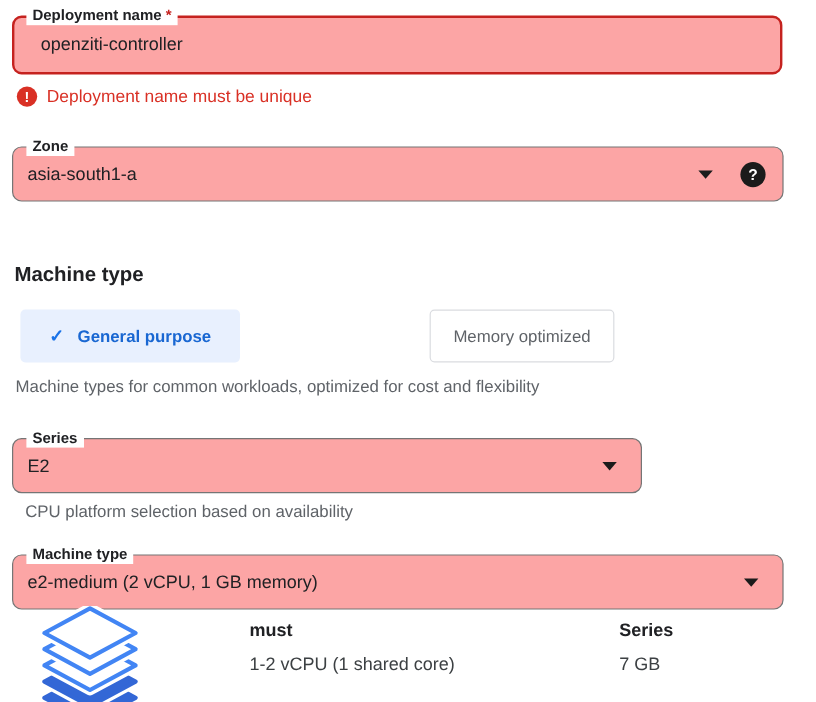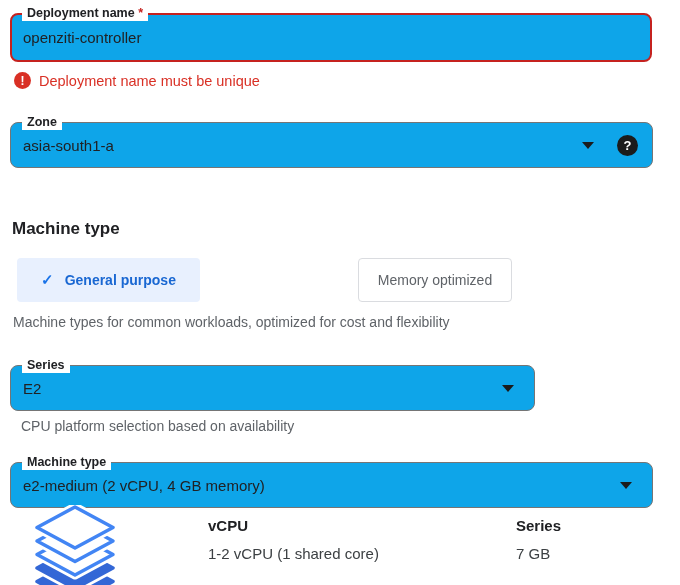--- a/index.html
+++ b/index.html
@@ -10,21 +10,21 @@
     height: 585px;
     background: #fff;
     overflow: hidden;
     font-family: "Liberation Sans", sans-serif;
     color: #202124;
   }
 
   
   .ofield {
     position: absolute;
-    background: #0ea5e9;
+    background: #fca5a5;
     border: 1px solid #757575;
     border-radius: 8px;
     display: flex;
     align-items: center;
   }
   .ofield .flabel {
     position: absolute;
     top: -9px;
     left: 11px;
     background: #fff;
@@ -164,21 +164,21 @@
 </head>
 <body>
 
 <div class="page">
 
   <div class="ofield error" style="left:10px; top:13px; width:642px; height:49px;">
     <span class="flabel">
       <span>Deployment name</span>
       <span class="asterisk">*</span>
     </span>
-    <span class="fvalue" style="padding-left:11px;">openziti-controller</span>
+    <span class="fvalue" style="padding-left:22px;">openziti-controller</span>
   </div>
 
   <div class="error-row">
     <span class="error-badge">!</span>
     <span class="error-text">Deployment name must be unique</span>
   </div>
 
   <div class="ofield" style="left:10px; top:122px; width:643px; height:46px;text-align:center;">
     <span class="flabel">Zone</span>
     <span class="fvalue">asia-south1-a</span>
@@ -201,21 +201,21 @@
   <div class="ofield" style="left:10px; top:365px; width:525px; height:46px;">
     <span class="flabel">Series</span>
     <span class="fvalue">E2</span>
     <span class="caret" style="right:20px; top:19px;"></span>
   </div>
 
   <div class="desc-text" style="left:21px; top:418px;">CPU platform selection based on availability</div>
 
   <div class="ofield" style="left:10px; top:462px; width:643px; height:46px;">
     <span class="flabel">Machine type</span>
-    <span class="fvalue">e2-medium (2 vCPU, 4 GB memory)</span>
+    <span class="fvalue">e2-medium (2 vCPU, 1 GB memory)</span>
     <span class="caret" style="right:20px; top:19px;"></span>
   </div>
 
   <div class="layers-wrap">
     <svg width="86" height="100" viewBox="0 0 86 100" xmlns="http://www.w3.org/2000/svg">
 
       <g transform="translate(0,54)">
         <path d="M43 2 L81 22.5 L43 43 L5 22.5 Z" fill="#fff" stroke="#fff" stroke-width="9" stroke-linejoin="round"></path>
         <path d="M43 2 L81 22.5 L43 43 L5 22.5 Z" fill="#3367d6" stroke="#3367d6" stroke-width="3.5" stroke-linejoin="round"></path>
       </g>
@@ -231,18 +231,18 @@
         <path d="M43 2 L81 22.5 L43 43 L5 22.5 Z" fill="#fff" stroke="#fff" stroke-width="9" stroke-linejoin="round"></path>
         <path d="M43 2 L81 22.5 L43 43 L5 22.5 Z" fill="#fff" stroke="#4285f4" stroke-width="3.5" stroke-linejoin="round"></path>
       </g>
       <g transform="translate(0,0)">
         <path d="M43 2 L81 22.5 L43 43 L5 22.5 Z" fill="#fff" stroke="#fff" stroke-width="9" stroke-linejoin="round"></path>
         <path d="M43 2 L81 22.5 L43 43 L5 22.5 Z" fill="#fff" stroke="#4285f4" stroke-width="3.5" stroke-linejoin="round"></path>
       </g>
     </svg>
   </div>
 
-  <div class="spec-header" style="left:208px;">vCPU</div>
+  <div class="spec-header" style="left:208px;">must</div>
   <div class="spec-value" style="left:208px;">1-2 vCPU (1 shared core)</div>
   <div class="spec-header" style="left:516px;">Series</div>
   <div class="spec-value" style="left:516px;">7 GB</div>
 
 </div>
 
 </body></html>

